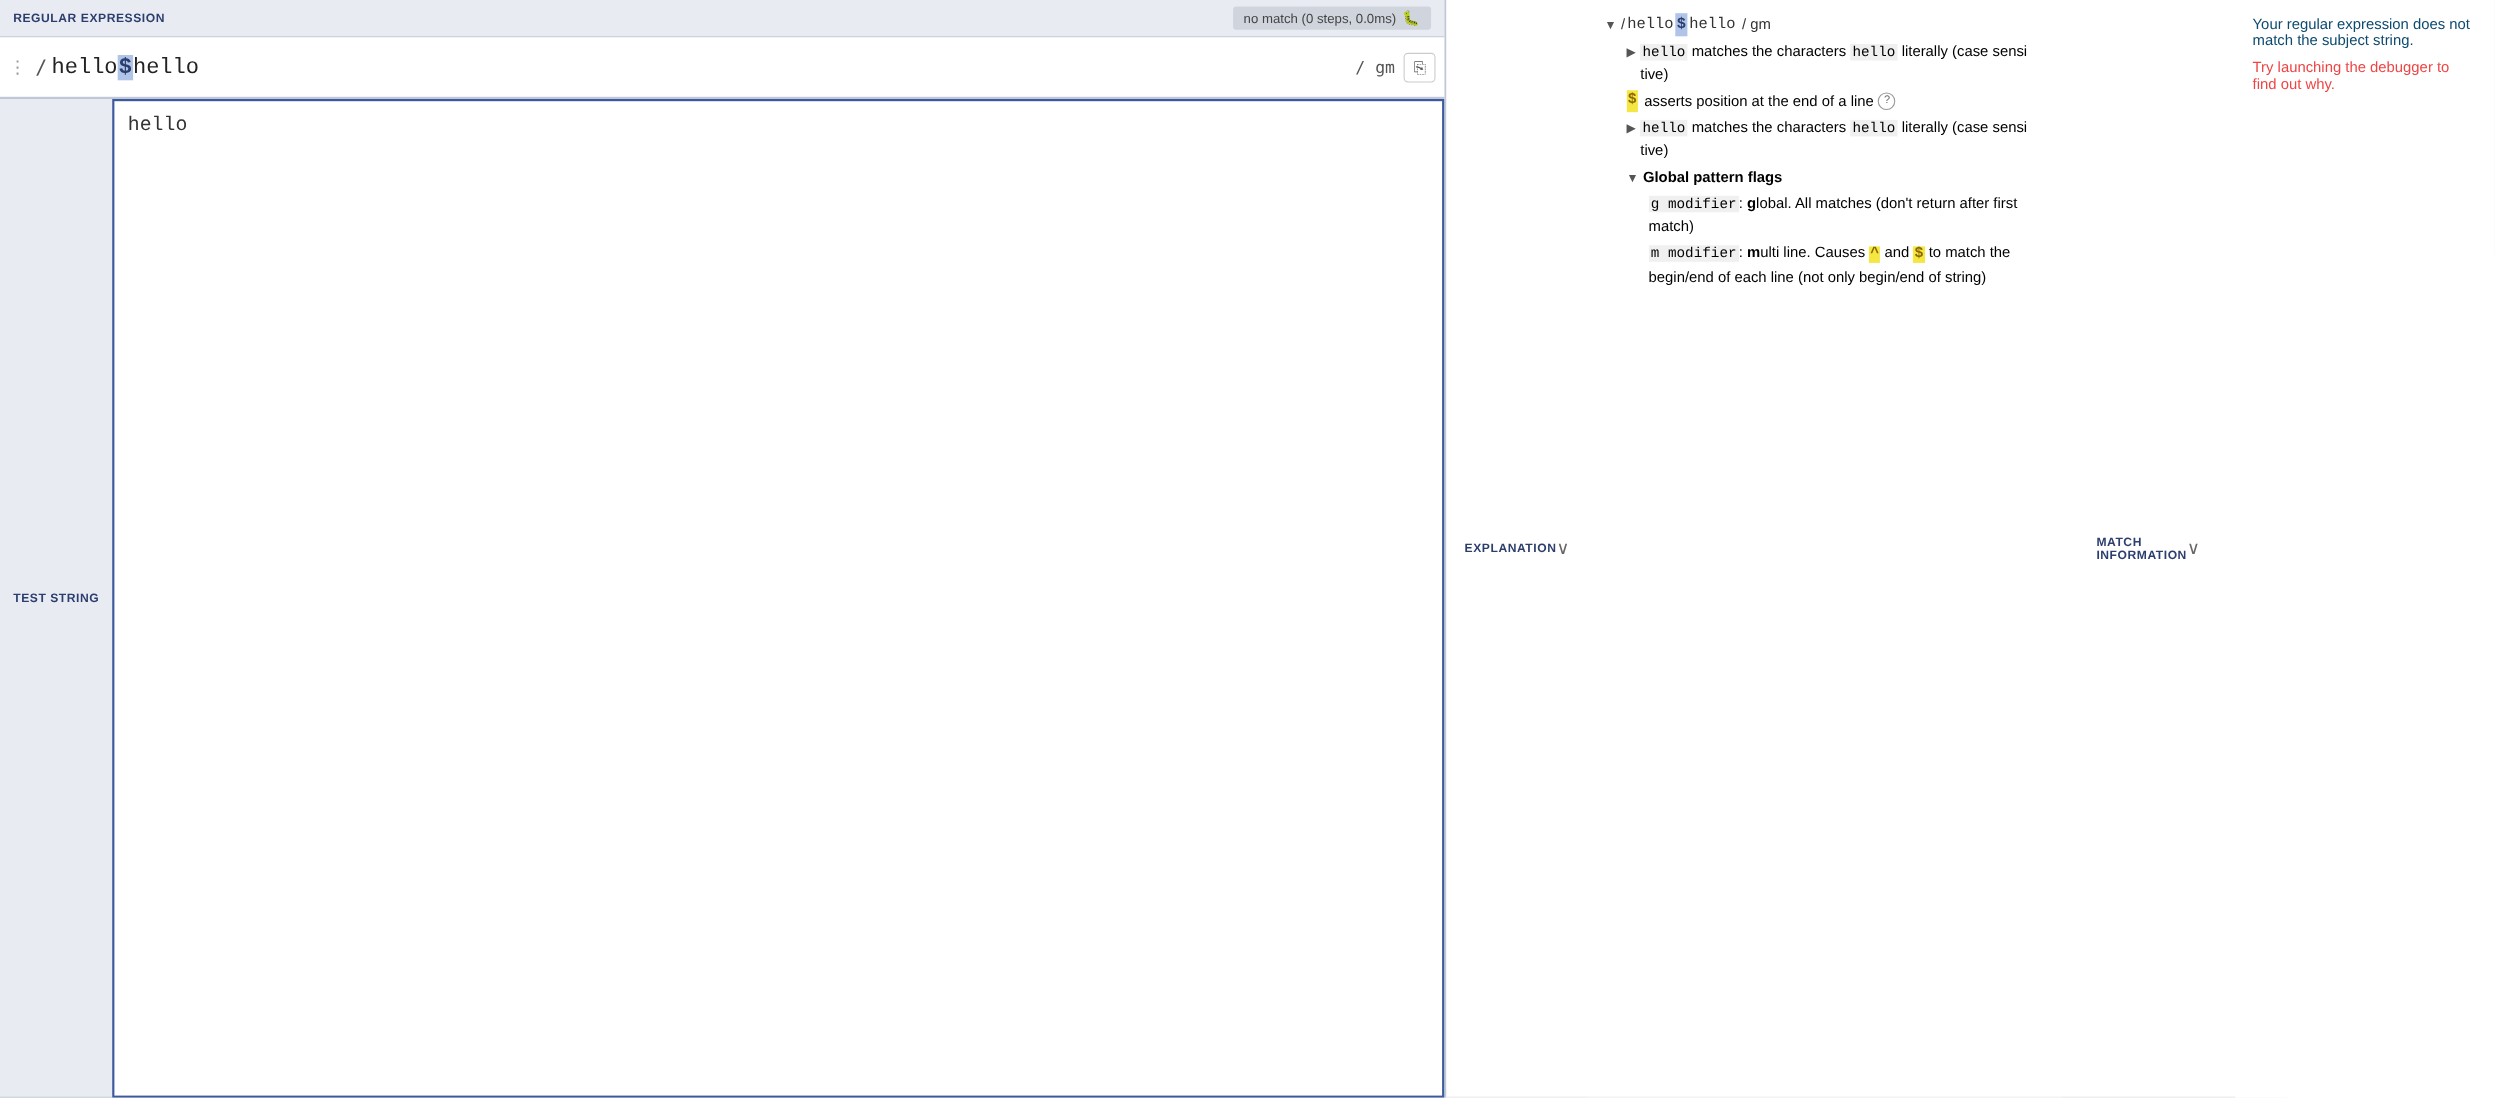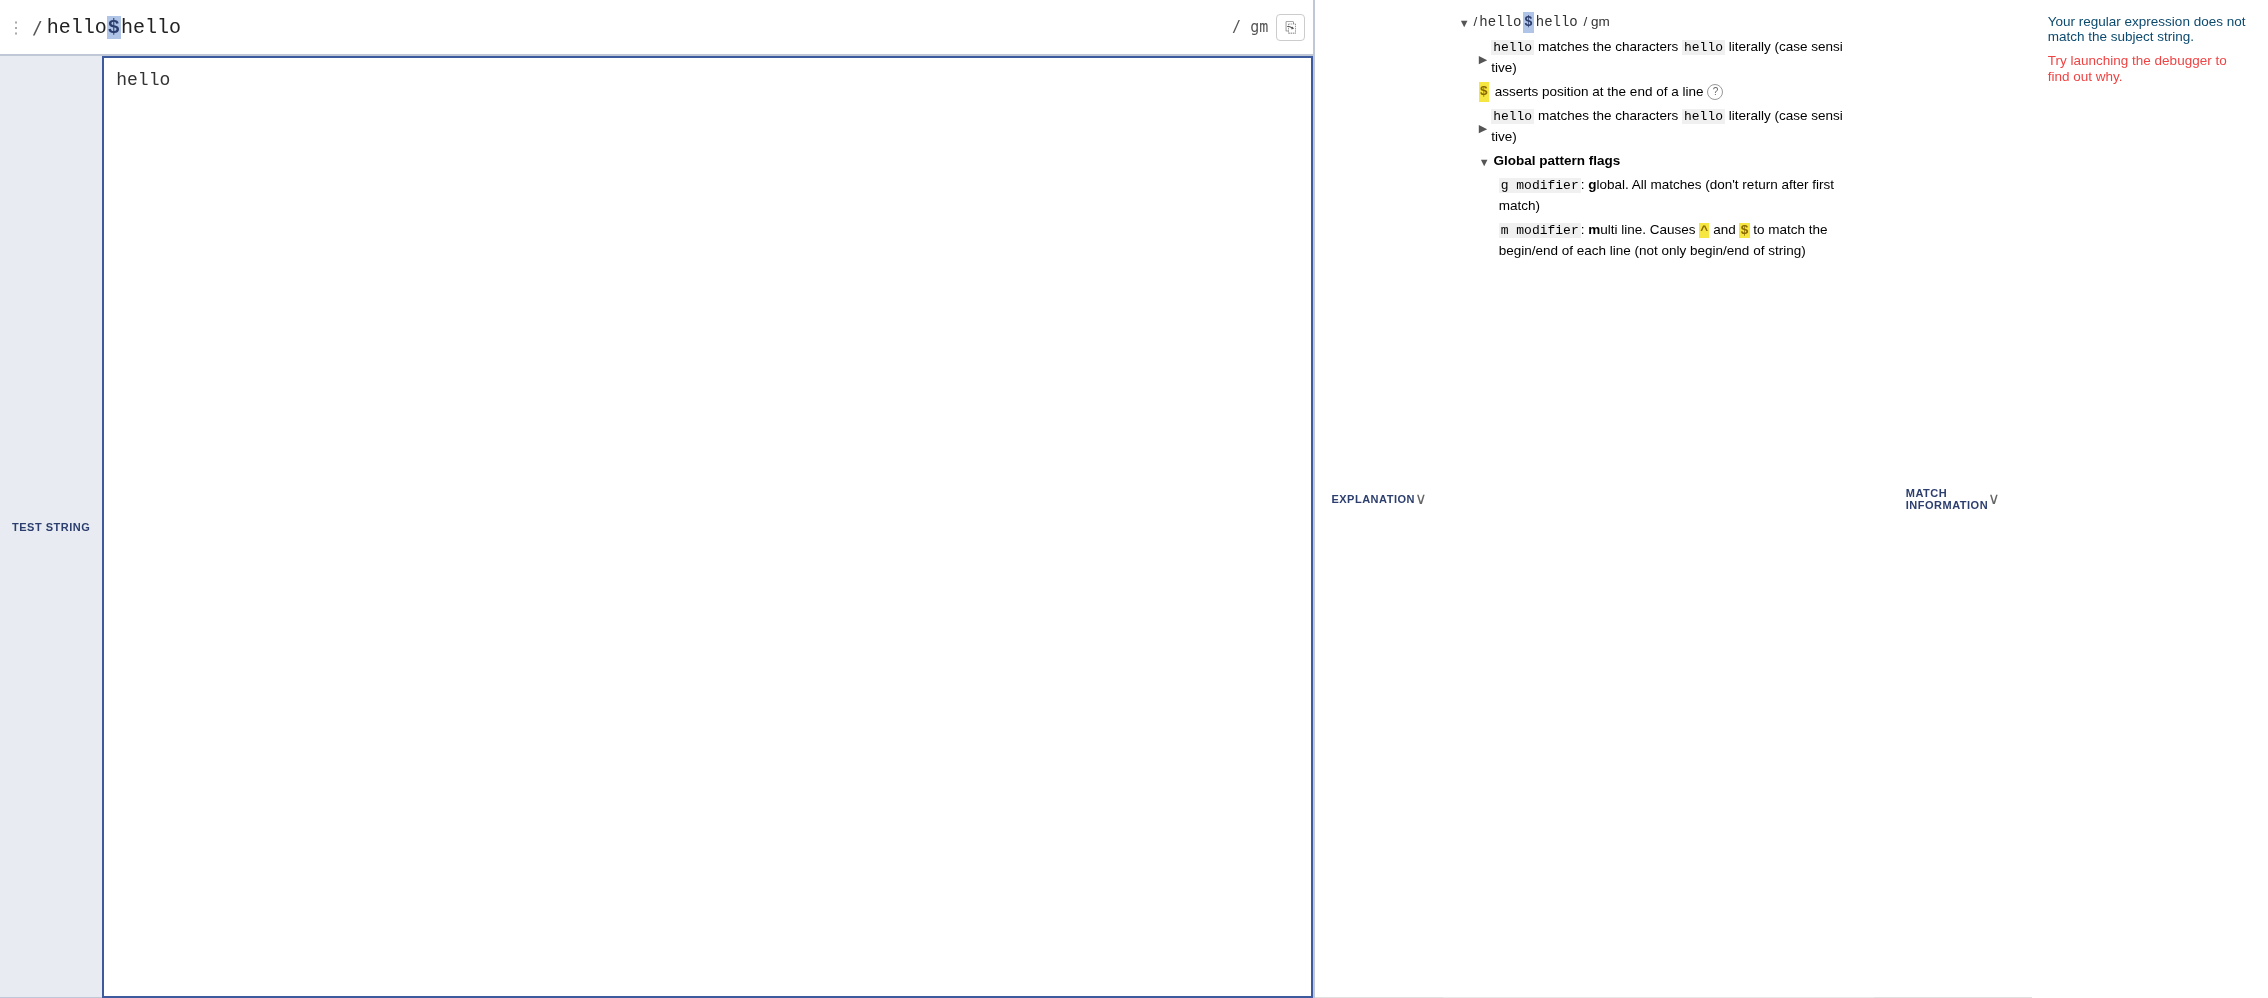--- a/index.html
+++ b/index.html
@@ -163,21 +163,21 @@
       font-family: 'Courier New', monospace;
       font-size: 14px;
     }
     .code-inline {
       font-family: 'Courier New', monospace;
       font-size: 13px;
       background: #f0f0f0;
       padding: 0 2px;
     }
 
-    .indent-1 { margin-left: 20px; align-items: center; }
+    .indent-1 { margin-left: 20px; }
     .indent-2 { margin-left: 40px; }
 
     .dollar-highlight {
       background: #f5e642;
       color: #8a6800;
       font-family: 'Courier New', monospace;
       font-weight: bold;
       padding: 0 1px;
     }
     .caret-highlight {
@@ -247,20 +247,27 @@
       display: flex;
       align-items: center;
       gap: 2px;
     }
   </style>
 </head>
 <body>
 
 <div class="left-panel">
 
+  <div class="section-header">
+    <span class="section-title">REGULAR EXPRESSION</span>
+    <div class="status-badge">
+      <span>no match (0 steps, 0.0ms)</span>
+      <span class="bug-icon">🐛</span>
+    </div>
+  </div>
 
   <div class="regex-input-row">
     <span class="drag-handle">⋮</span>
     <span class="regex-slash">/</span>
     <span class="regex-text">
       <span>hello</span><span class="dollar-blue">$</span><span>hello</span>
     </span>
     <span class="regex-flags">/ <span>gm</span></span>
     <button class="copy-btn">⎘</button>
   </div>

